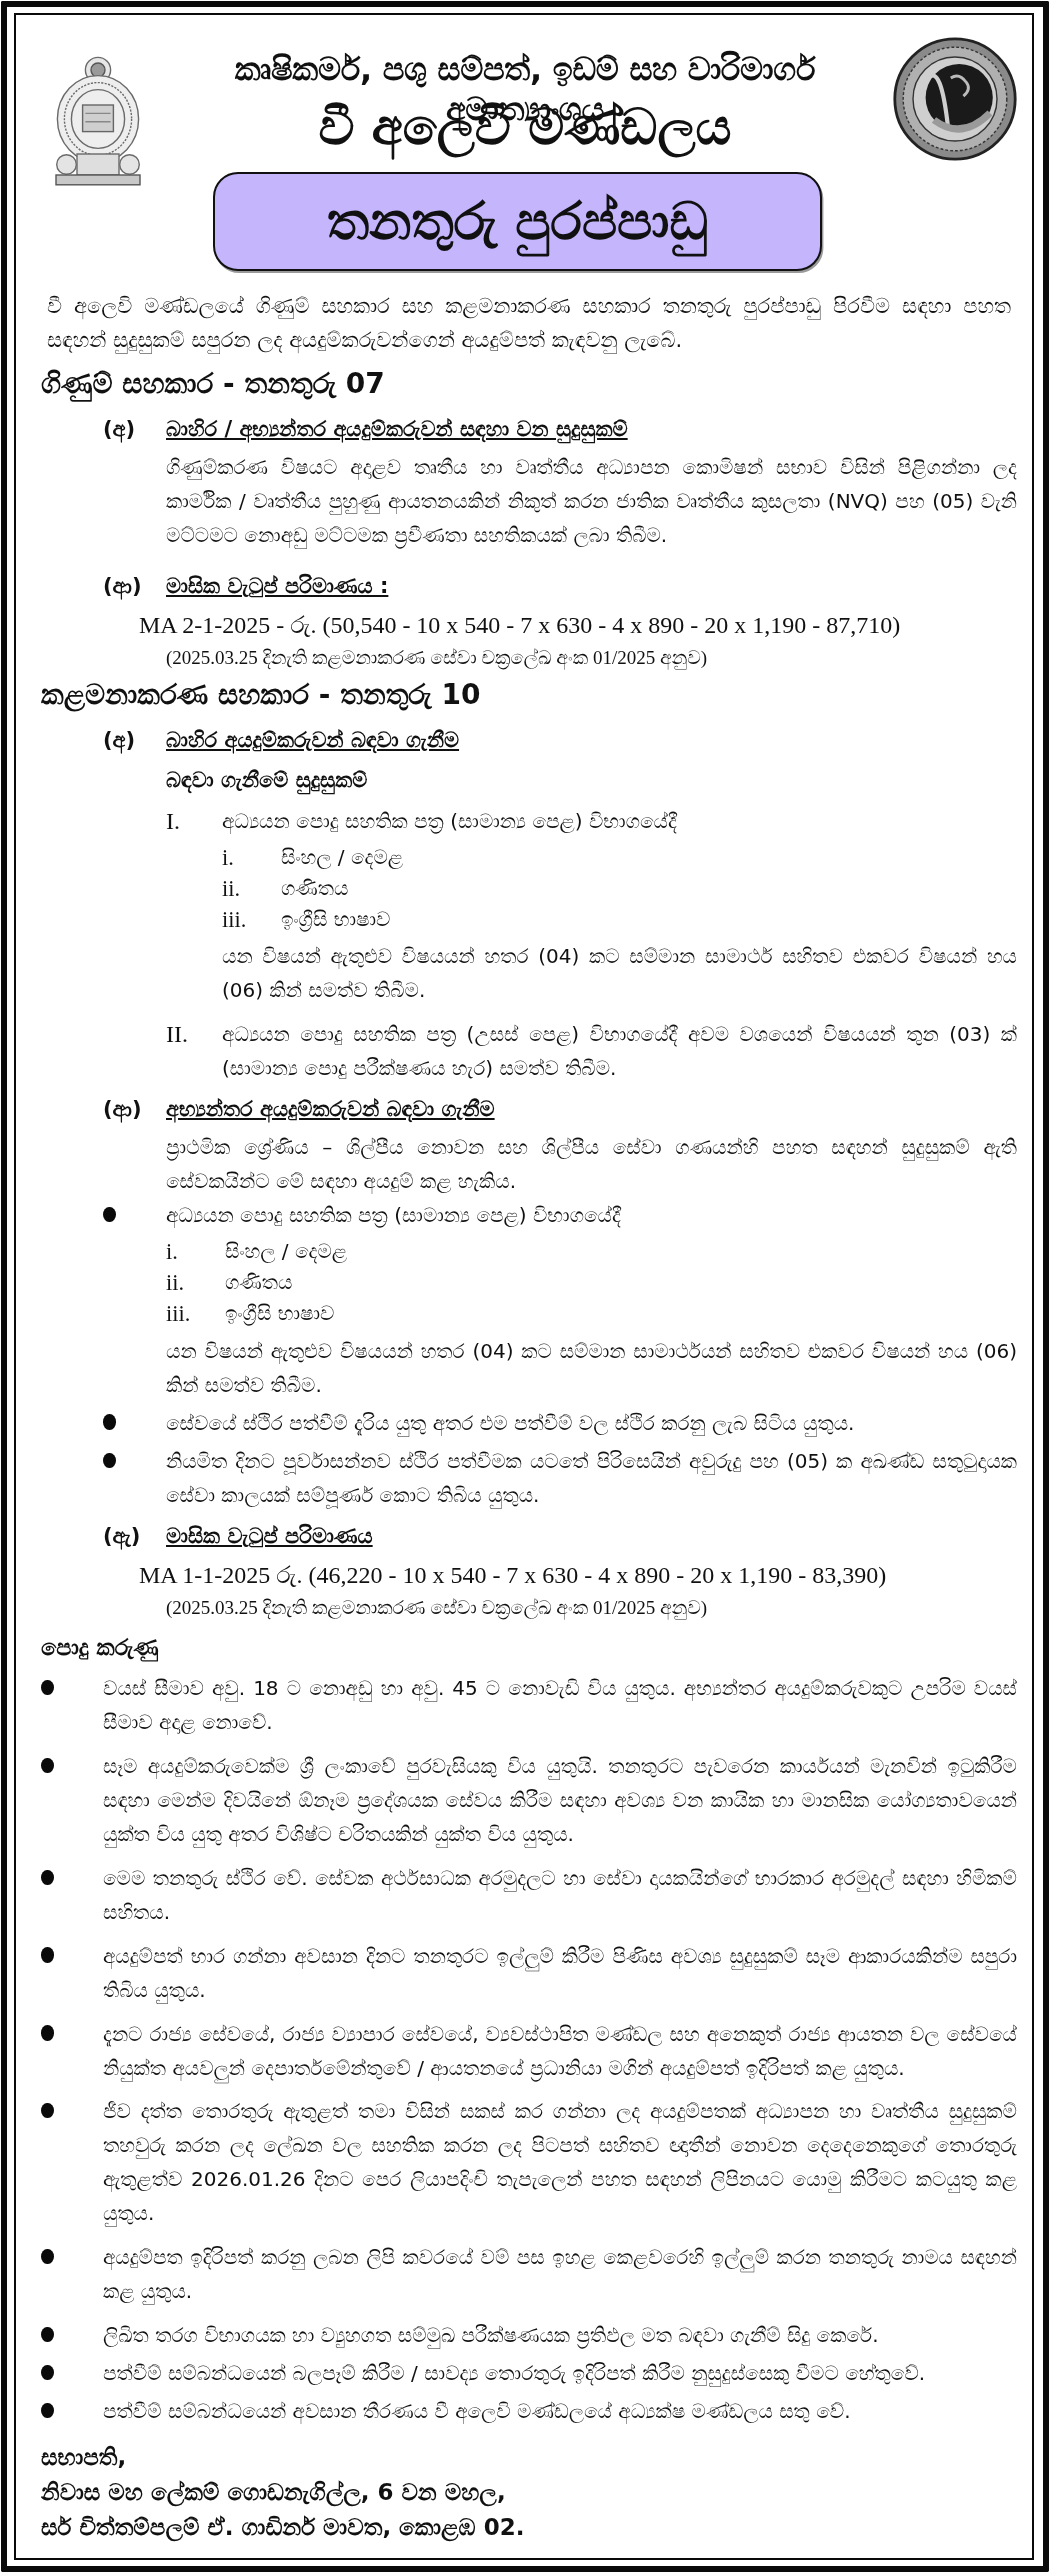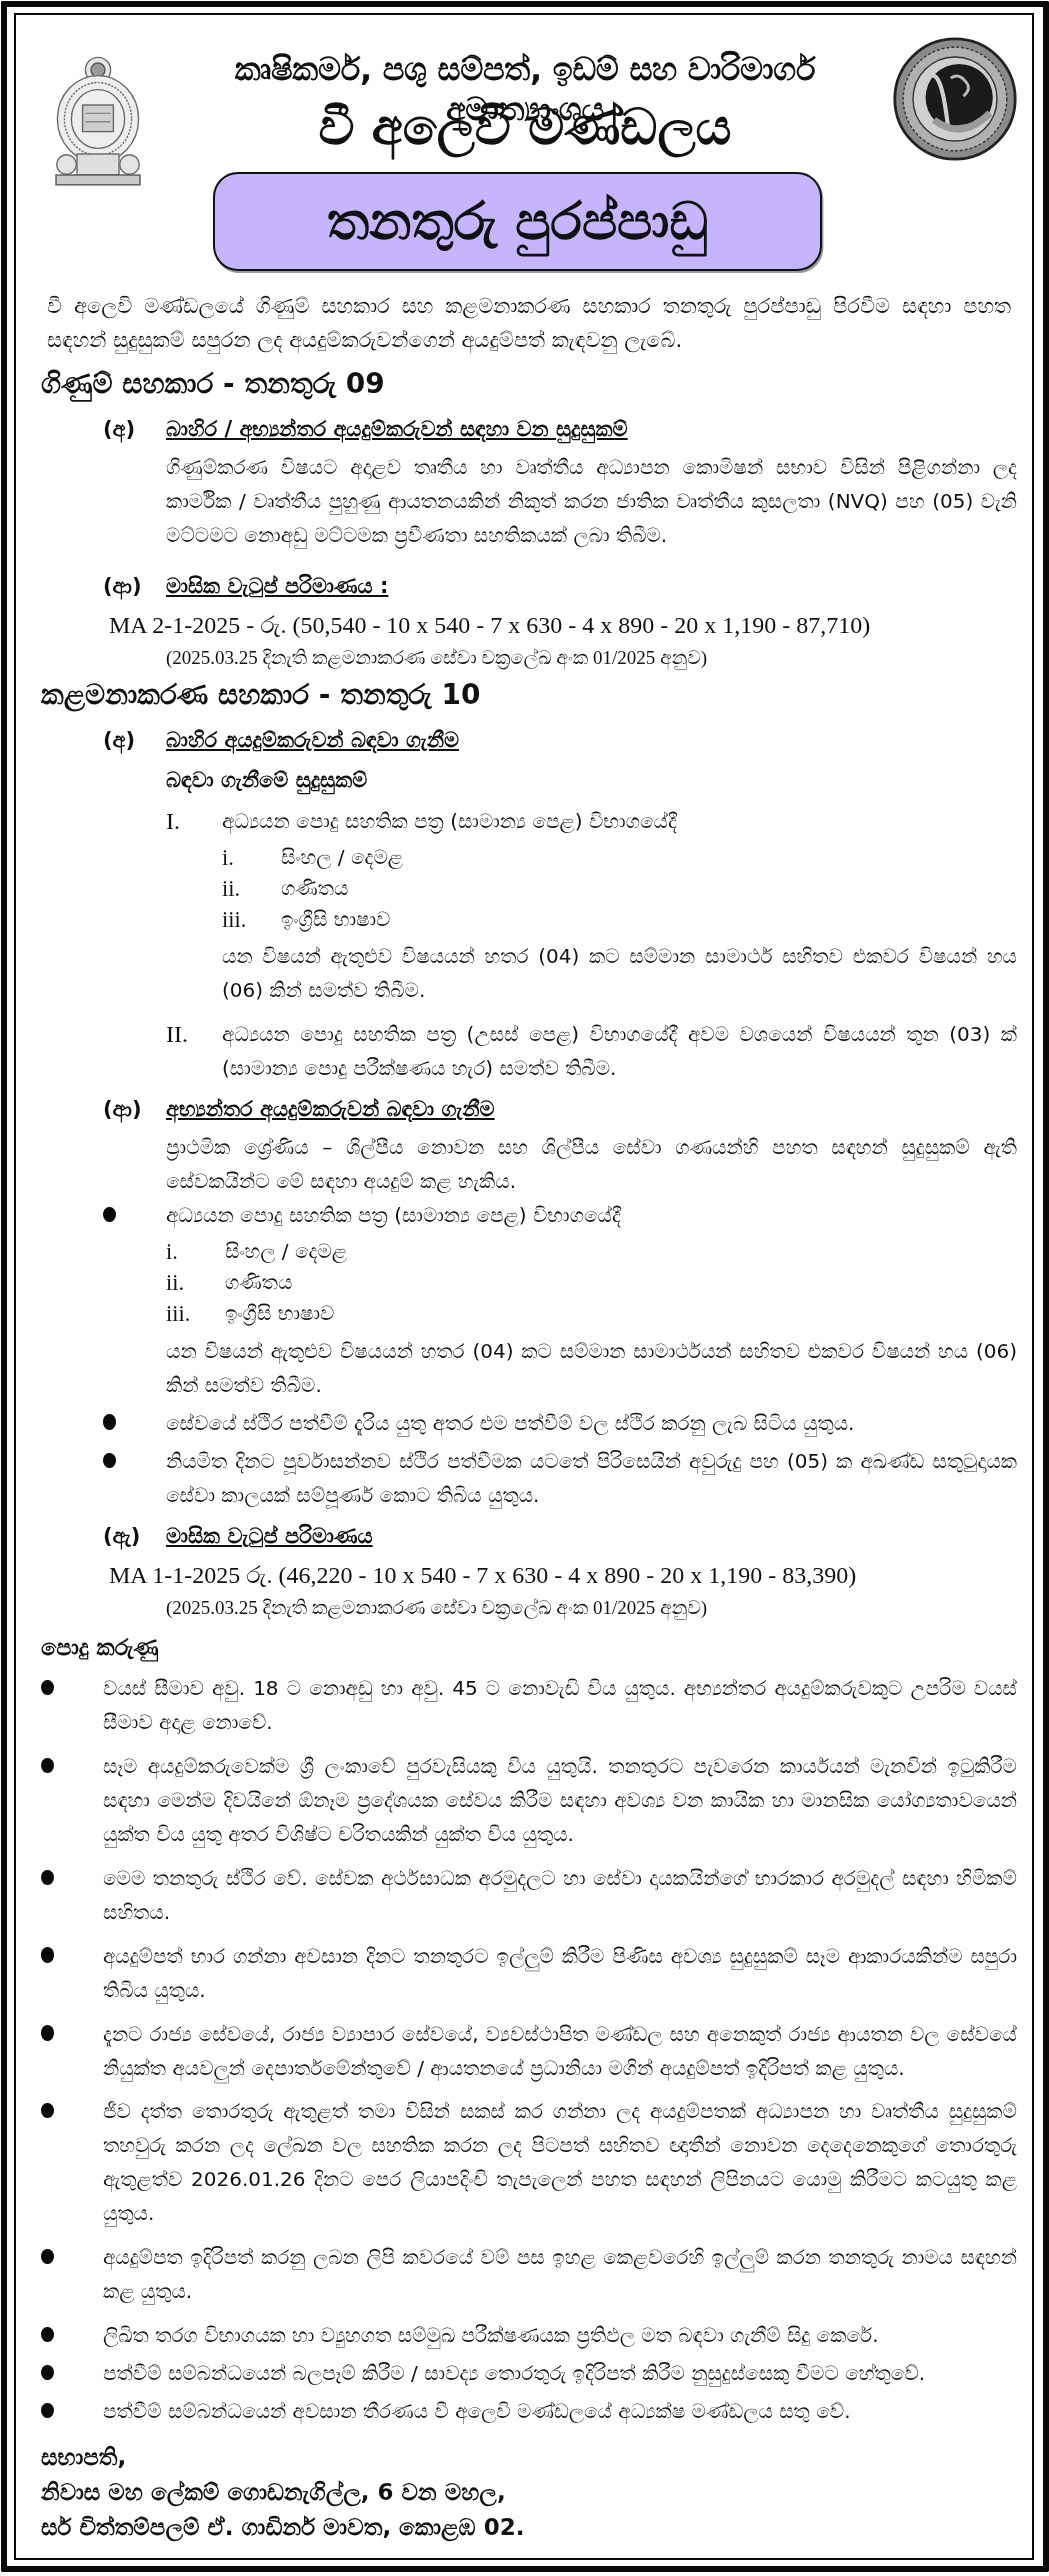--- a/index.html
+++ b/index.html
@@ -24,21 +24,21 @@
   .title-box span { font-weight: bold; font-size: 52px; }
 
   
   .content { position: absolute; left: 41px; top: 283px; width: 976px; }
   .intro { font-size: 21px; line-height: 34px; text-align: justify; margin: 6px; }
   .post-title { font-weight: bold; font-size: 28px; line-height: 42px; margin: 1.4px 0 7px 0; }
   .sub { display: flex; align-items: baseline; margin: 7px 0 4.2px 0; }
   .sub-mark { width: 63px; margin-left: 62px; font-weight: bold; font-size: 21px; }
   .sub-title { font-weight: bold; font-size: 21px; line-height: 34px; text-decoration: underline; }
   .para { margin-left: 125px; font-size: 20px; line-height: 34px; text-align: justify; }
-  .mono { font-family: "Liberation Serif", serif; font-size: 24px; line-height: 36px; margin-left: 68px; }
+  .mono { font-family: "Liberation Serif", serif; font-size: 24px; line-height: 36px; margin-left: 98px; }
   .note { margin-left: 125px; font-size: 19px; line-height: 29px; font-family: "Liberation Serif", serif; }
   .plain-bold { margin-left: 125px; font-weight: bold; font-size: 21px; line-height: 39px; }
   .roman-row { display: flex; margin-left: 125px; font-size: 20px; line-height: 34px; }
   .roman { width: 56px; font-family: "Liberation Serif", serif; font-size: 24px; }
   .roman-body { flex: 1; text-align: justify; }
   .sub-roman { display: flex; margin-left: 181px; font-size: 20px; line-height: 31px; }
   .sub-roman .num { width: 59px; font-family: "Liberation Serif", serif; font-size: 22.4px; }
   .sub-roman.l2 { margin-left: 125px; }
   .indent-para { margin-left: 181px; font-size: 20px; line-height: 34px; text-align: justify; }
   .bullet-row { display: flex; align-items: flex-start; font-size: 20px; line-height: 34px; }
@@ -92,21 +92,21 @@
   <div class="ministry">කෘෂිකර්ම, පශු සම්පත්, ඉඩම් සහ වාරිමාර්ග අමාත්‍යාංශය</div>
   <div class="board">වී අලෙවි මණ්ඩලය</div>
 
   <div class="title-box">
     <span>තනතුරු පුරප්පාඩු</span>
   </div>
 
   <div class="content">
     <p class="intro">වී අලෙවි මණ්ඩලයේ ගිණුම් සහකාර සහ කළමනාකරණ සහකාර තනතුරු පුරප්පාඩු පිරවීම සඳහා පහත සඳහන් සුදුසුකම් සපුරන ලද අයදුම්කරුවන්ගෙන් අයදුම්පත් කැඳවනු ලැබේ.</p>
 
-    <div class="post-title">ගිණුම් සහකාර - තනතුරු 09</div>
+    <div class="post-title">ගිණුම් සහකාර - තනතුරු 07</div>
     <div class="sub">
       <span class="sub-mark">(අ)</span>
       <span class="sub-title">බාහිර / අභ්‍යන්තර අයදුම්කරුවන් සඳහා වන සුදුසුකම්</span>
     </div>
     <div class="para">ගිණුම්කරණ විෂයට අදාළව තෘතීය හා වෘත්තීය අධ්‍යාපන කොමිෂන් සභාව විසින් පිළිගන්නා ලද කාර්මික / වෘත්තීය පුහුණු ආයතනයකින් නිකුත් කරන ජාතික වෘත්තීය කුසලතා (NVQ) පහ (05) වැනි මට්ටමට නොඅඩු මට්ටමක ප්‍රවීණතා සහතිකයක් ලබා තිබීම.</div>
     <div class="gap-m"></div>
     <div class="sub">
       <span class="sub-mark">(ආ)</span>
       <span class="sub-title">මාසික වැටුප් පරිමාණය :</span>
     </div>

